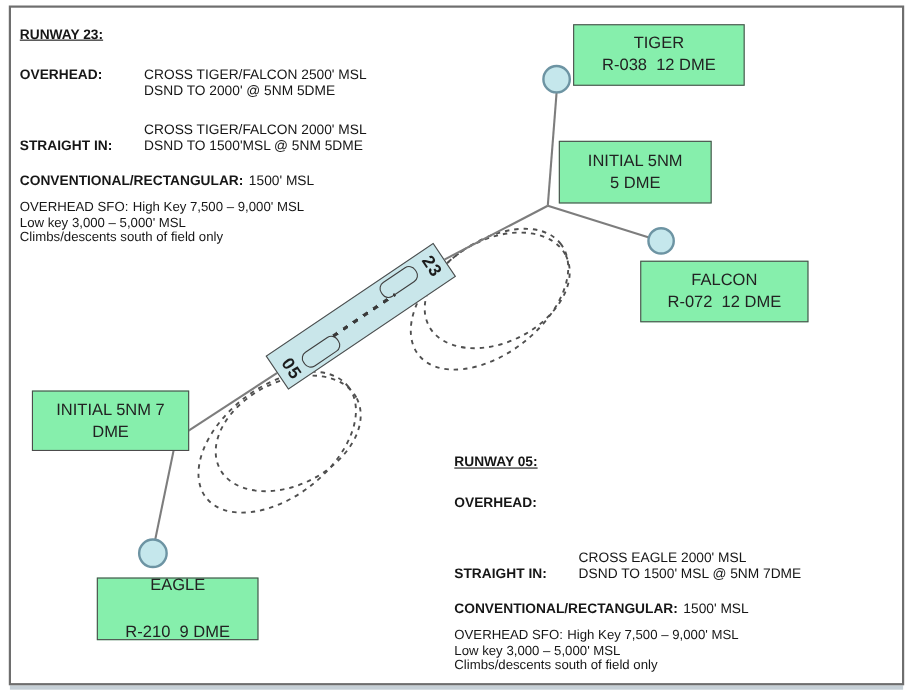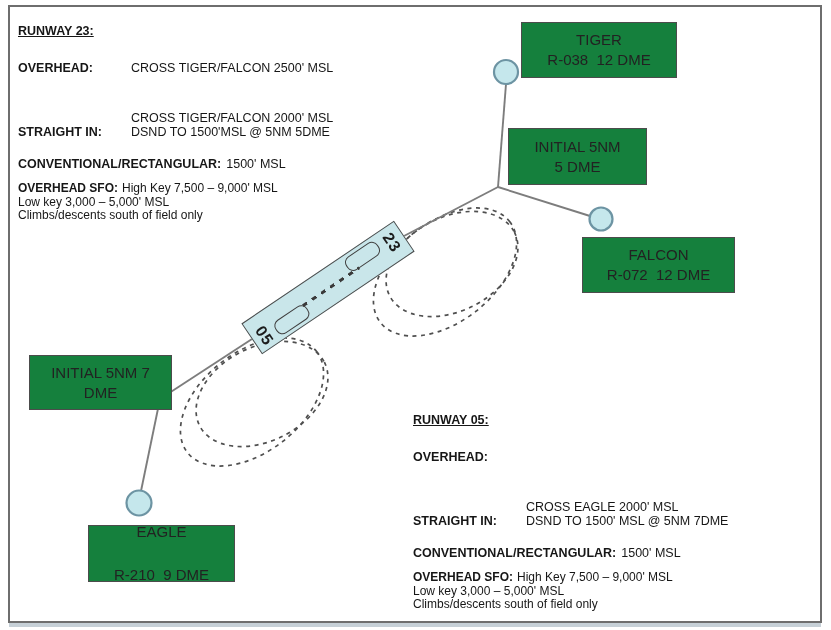--- a/index.html
+++ b/index.html
@@ -46,21 +46,21 @@
     font-weight: bold; font-size: 16px; color: #1c1c1c;
     transform: rotate(90deg);
     letter-spacing: 1px;
   }
   .runway .num-23 { right: 3px; top: 7px; }
   .runway .num-05 { left: 1px; top: 13px; }
 
   
   .fixbox {
     position: absolute; z-index: 3;
-    background: #15803d;
+    background: #86efac;
     border: 1.6px solid #4c4c4c;
     display: flex; flex-direction: column;
     align-items: center; justify-content: center;
     font-size: 15px; color: #222222;
     line-height: 20px; text-align: center;
     white-space: pre;
   }
   .box-tiger    { left: 521px; top: 22px;  width: 156px; height: 56px; }
   .box-initial5 { left: 508px; top: 128px; width: 139px; height: 57px; }
   .box-falcon   { left: 582px; top: 237px; width: 153px; height: 56px; }
@@ -76,21 +76,21 @@
     font-weight: bold; text-decoration: underline; font-size: 12.5px;
   }
   .proc-row { position: absolute; display: flex; }
   .proc-row .lbl { width: 113px; font-weight: bold; flex: 0 0 auto; }
   .proc-row .val { line-height: 14px; }
   .row-1 { top: 37px; }
   .row-2 { top: 87px; align-items: flex-end; }
   .conv-line { position: absolute; top: 133px; white-space: nowrap; text-align: center; }
   .conv-line .lbl { font-weight: bold; margin-right: 5px; }
   .sfo-para { position: absolute; top: 158px; line-height: 13.5px; font-size: 12px; }
-  .sfo-para .lbl { font-weight: bold; margin-right: 4px; }
+  .sfo-para .lbl { font-weight: normal; margin-right: 4px; }
 </style>
 </head>
 <body>
 
 <div class="canvas">
 
   <div class="frame"></div>
 
   <svg class="overlay" width="831" height="630" viewBox="0 0 831 630">
 
@@ -146,20 +146,21 @@
     <span>EAGLE</span>
     <span>R-210  9 DME</span>
   </div>
 
   <div class="proc-block block-23">
     <div class="proc-title">RUNWAY 23:</div>
     <div class="proc-row row-1">
       <span class="lbl">OVERHEAD:</span>
       <span class="val">
         <div>CROSS TIGER/FALCON 2500' MSL</div>
+        <div>DSND TO 2000' @ 5NM 5DME</div>
       </span>
     </div>
     <div class="proc-row row-2">
       <span class="lbl">STRAIGHT IN:</span>
       <span class="val">
         <div>CROSS TIGER/FALCON 2000' MSL</div>
         <div>DSND TO 1500'MSL @ 5NM 5DME</div>
       </span>
     </div>
     <div class="conv-line">

